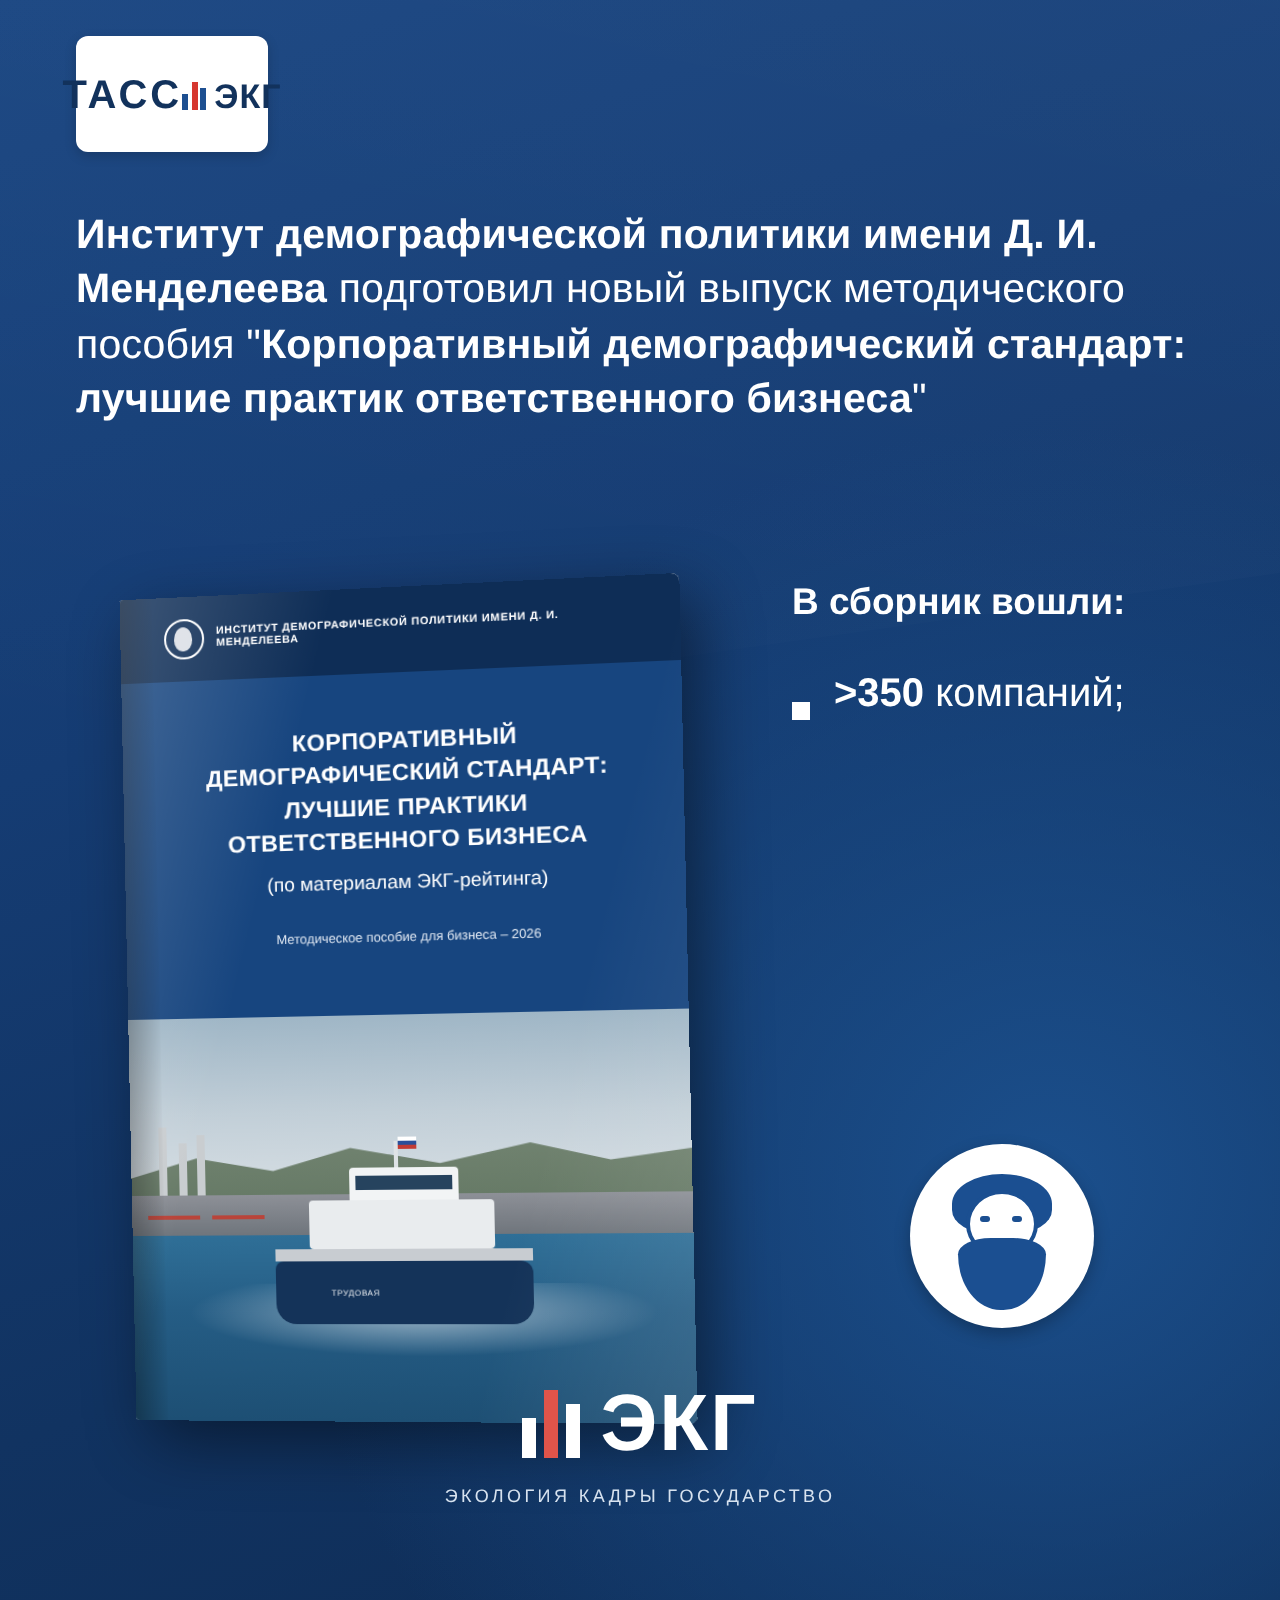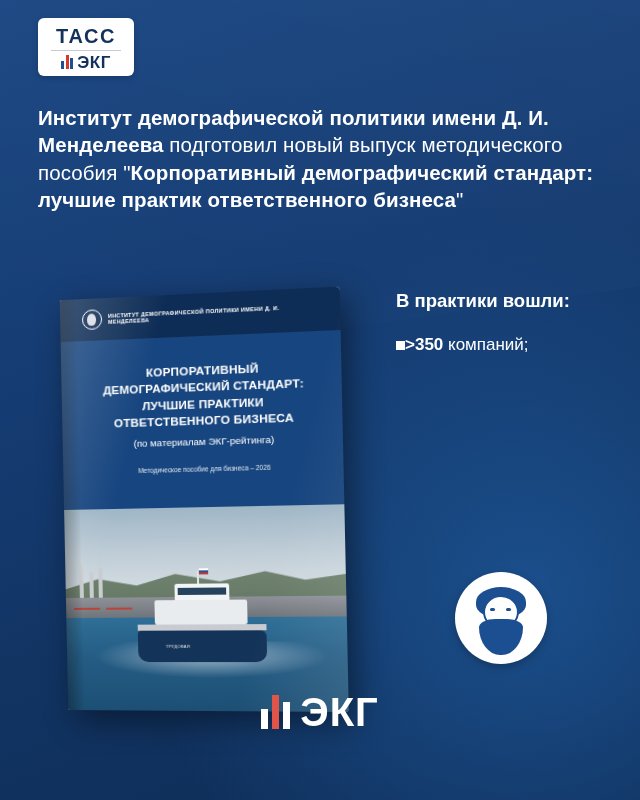--- a/index.html
+++ b/index.html
@@ -39,21 +39,20 @@
   .logo-badge {
     position: absolute;
     left: 38px;
     top: 18px;
     width: 96px;
     height: 58px;
     background: #ffffff;
     border-radius: 6px;
     box-shadow: 0 2px 6px rgba(0,0,0,0.18);
     display: flex;
-    flex-direction: column;
     align-items: center;
     justify-content: center;
     padding-top: 2px;
     box-sizing: border-box;
   }
   .logo-tass {
     font-size: 20px;
     font-weight: bold;
     letter-spacing: 1.5px;
     color: #12325c;
@@ -114,23 +113,24 @@
     width: 230px;
     color: #ffffff;
   }
   .list-title {
     font-size: 18.5px;
     font-weight: bold;
     margin-bottom: 22px;
   }
   .list-item {
     display: flex;
-    align-items: flex-start;
+    align-items: flex-end;
+    gap: 12px;
     margin-bottom: 20px;
-    font-size: 17px;
+    font-size: 20px;
     line-height: 1.32;
   }
   .list-item .bullet {
     width: 9px;
     height: 9px;
     background: #ffffff;
     margin-top: 7px;
     flex: 0 0 auto;
   }
   .list-item .txt b { font-weight: bold; }
@@ -481,21 +481,21 @@
       </span>
       <span class="logo-ekg-text">ЭКГ</span>
     </div>
   </div>
 
   <div class="headline">
     <b>Институт демографической политики имени Д. И. Менделеева</b><span> подготовил новый выпуск методического пособия "</span><b>Корпоративный демографический стандарт: лучшие практик ответственного бизнеса</b><span>"</span>
   </div>
 
   <div class="list-block">
-    <div class="list-title">В практики вошли:</div>
+    <div class="list-title">В сборник вошли:</div>
 
     <div class="list-item">
       <span class="bullet"></span>
       <span class="txt"><b>&gt;350</b><span> компаний;</span></span>
     </div>
 
   </div>
 
   <div class="book-wrap">
     <div class="book">
@@ -557,15 +557,16 @@
 
   <div class="footer-logo">
     <div class="fl-row">
       <span class="fl-bars">
         <i class="b1"></i>
           <i class="b2"></i>
           <i class="b3"></i>
       </span>
       <span class="fl-text">ЭКГ</span>
     </div>
+    <div class="fl-caption">ЭКОЛОГИЯ КАДРЫ ГОСУДАРСТВО</div>
   </div>
 
 </div>
 
 </body></html>

